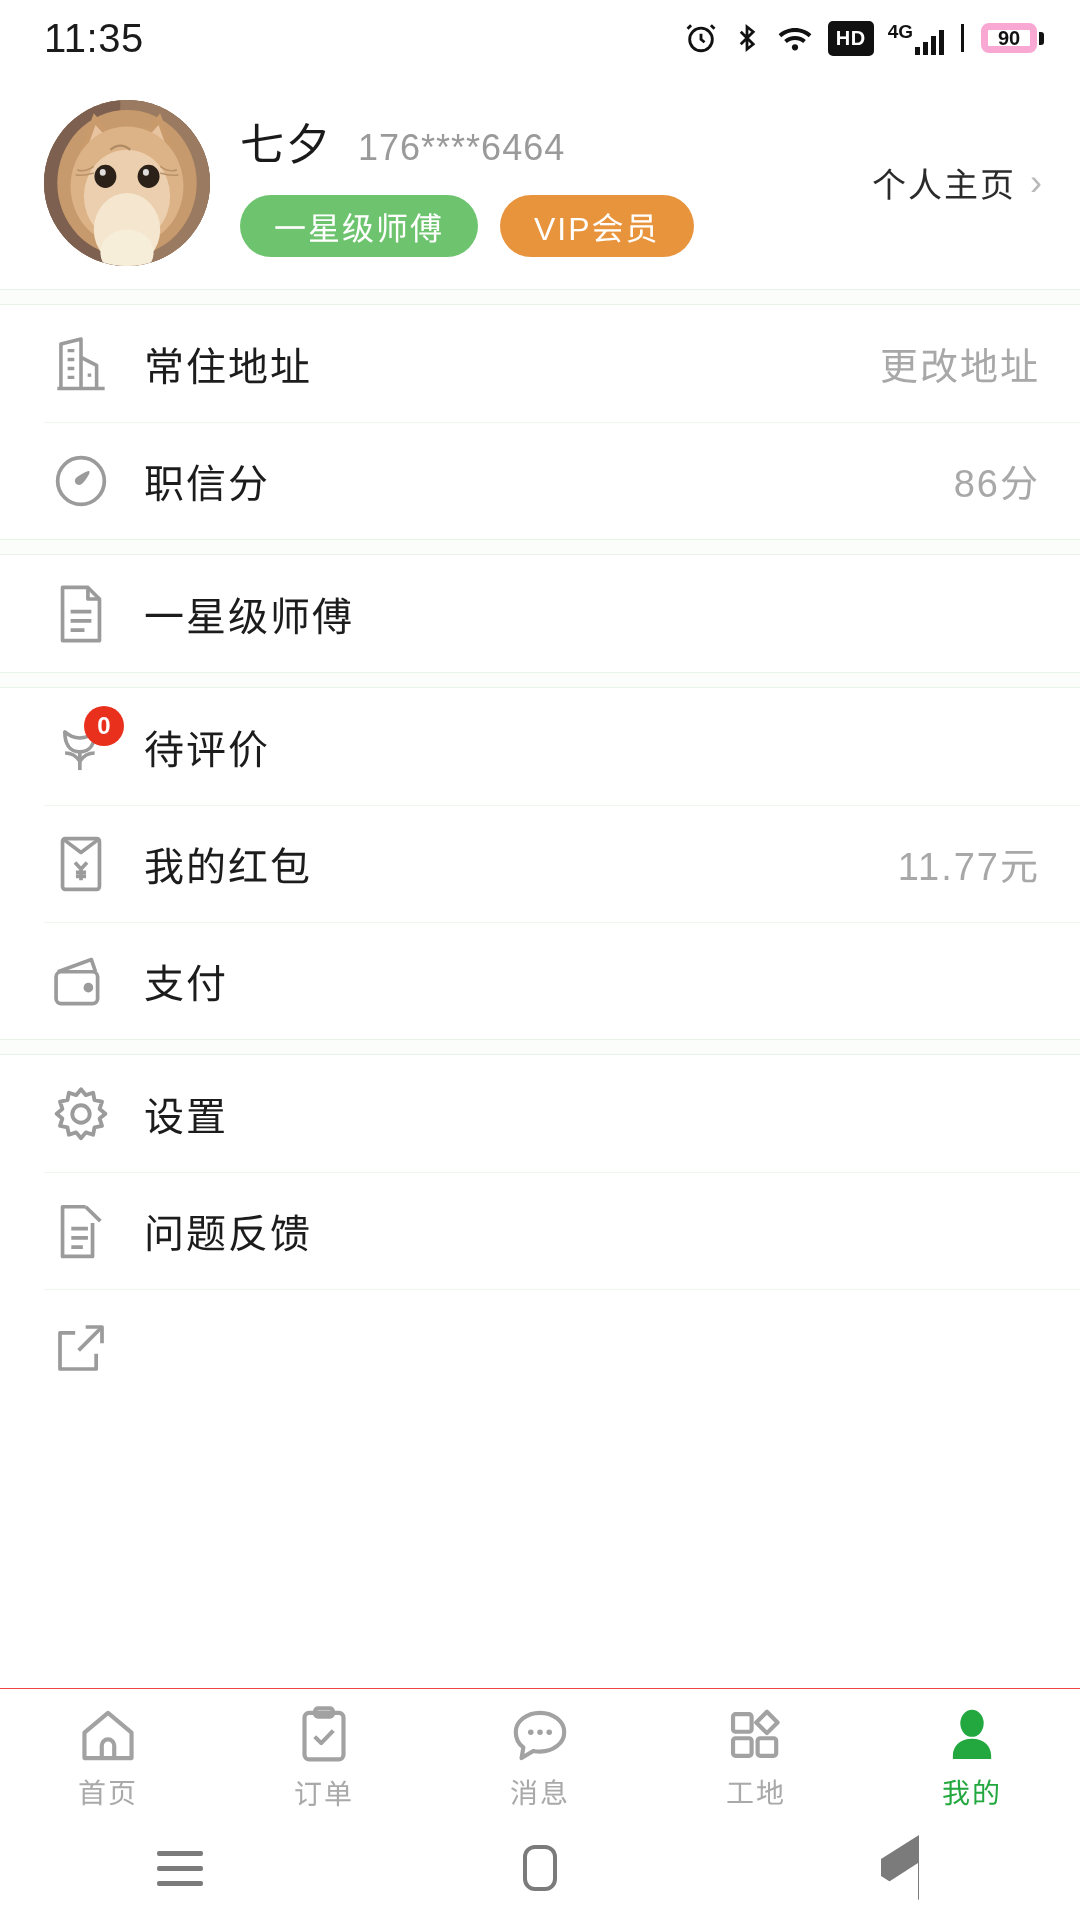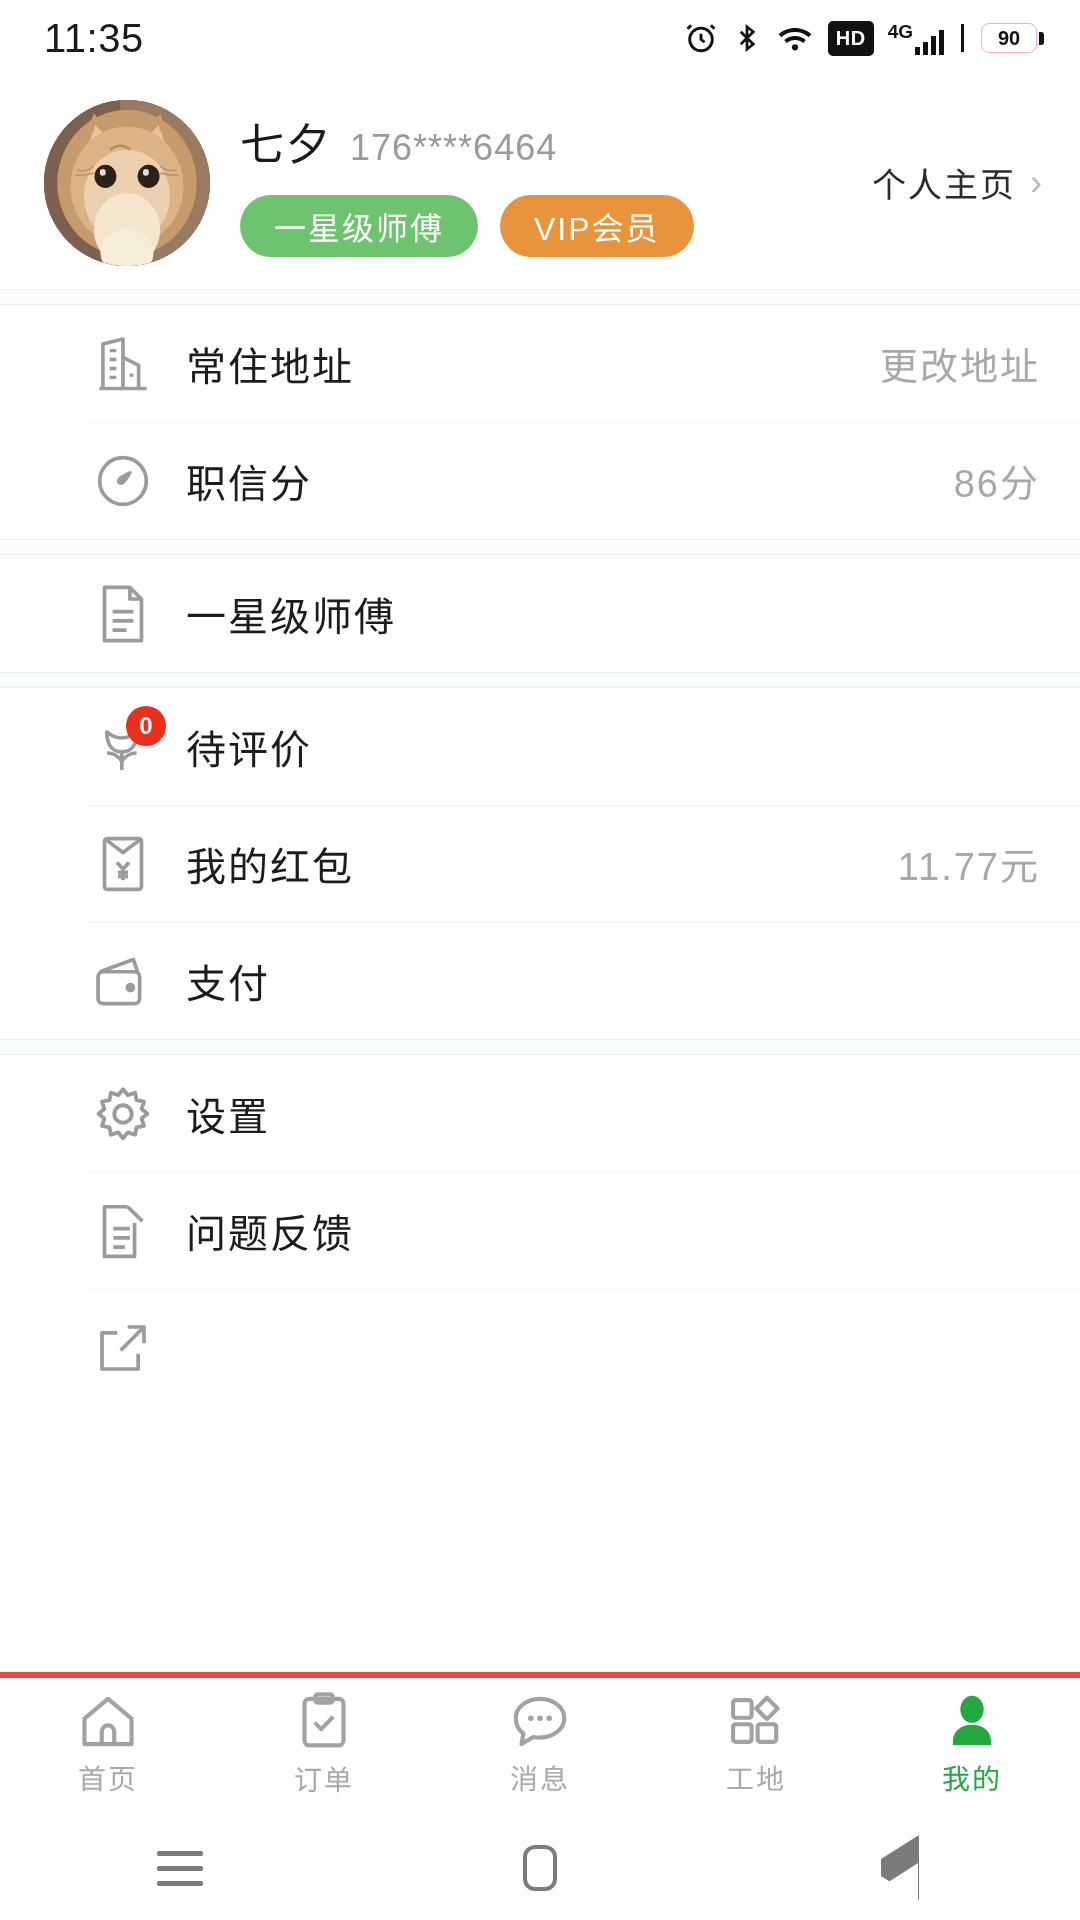--- a/index.html
+++ b/index.html
@@ -29,56 +29,56 @@
   .fourg .lbl { font-size:19px; font-weight:bold; color:#111; line-height:1; margin-bottom:14px;}
   .bars { display:flex; align-items:flex-end; gap:3px; height:26px; }
   .bars i { display:block; width:5px; background:#111; }
   .bars i:nth-child(1){height:8px}.bars i:nth-child(2){height:13px}
   .bars i:nth-child(3){height:19px}.bars i:nth-child(4){height:25px}
   .sep-line { width:3px; height:28px; background:#111; margin:0 3px; }
   .battery {
     display:flex; align-items:center;
   }
   .bat-body {
-    width:56px; height:30px; border:1px solid #f9a8d4; border-radius:8px;
+    width:56px; height:30px; border:7px solid #f9a8d4; border-radius:8px;
     display:flex; align-items:center; justify-content:center;
     font-size:20px; font-weight:bold; color:#111;
   }
   .bat-tip { width:5px; height:13px; background:#111; border-radius:0 3px 3px 0; margin-left:2px; }
 
   
   .profile {
     position:relative; height:213px; padding:0 36px 0 44px;
     display:flex; align-items:center;
   }
   .avatar {
     width:166px; height:166px; border-radius:50%; overflow:hidden; flex:none;
     background:#9b7b63; position:relative;
   }
   .avatar svg { display:block; width:100%; height:100%; }
   .prof-mid { margin-left:30px; flex:1; min-width:0; }
-  .name-row { display:flex; align-items:baseline; gap:18px; }
+  .name-row { display:flex; align-items:baseline; gap:26px; }
   .uname { font-size:44px; color:#1a1a1a; font-weight:400; letter-spacing:2px;}
   .uphone { font-size:36px; color:#9a9a9a; letter-spacing:1px; }
   .badges { display:flex; gap:22px; margin-top:22px; }
   .badge {
     height:62px; border-radius:31px; color:#fff; font-size:32px;
     display:flex; align-items:center; justify-content:center;
     padding:0 34px; letter-spacing:2px; white-space:nowrap;
   }
   .badge.green { background:#6ec46e; }
   .badge.orange { background:#e8943c; }
   .homelink {
     display:flex; align-items:center; gap:14px; flex:none;
     font-size:34px; color:#2b2b2b; letter-spacing:2px; padding-left:10px;justify-content:center;
   }
   .chev { color:#b9b9b9; font-size:36px; line-height:1; }
 
   
-  .group { background:#fff;padding-left:42px; }
+  .group { background:#fff; }
   .gap { height:16px; background:#fafdfa;
          border-top:1px solid #e8f4e8; border-bottom:1px solid #e8f4e8; }
 
   .row {
     position:relative; height:117px; display:flex; align-items:center;
     padding:0 40px 0 44px;
   }
   .row + .row::before {
     content:""; position:absolute; left:44px; right:0; top:0; height:1px;
     background:#eef6ee;
@@ -96,22 +96,22 @@
   }
   .dot-badge {
     position:absolute; top:-4px; right:-6px;
     min-width:40px; height:40px; padding:0 9px; border-radius:20px;
     background:#e8301c; color:#fff; font-size:24px; font-weight:bold;
     display:flex; align-items:center; justify-content:center; line-height:1;
   }
 
   
   .tabbar {
-    position:absolute; left:0; right:0; bottom:108px; height:140px;
-    background:#fff; display:flex; border-top:6px solid #ef4444;
+    position:absolute; left:0; right:0; bottom:92px; height:140px;
+    background:#fff; display:flex; border-top:1px solid #ef4444;
   }
   .tab {
     flex:1; display:flex; flex-direction:column;
     align-items:center; justify-content:center; gap:8px;
   }
   .tab .tlabel { font-size:28px; color:#a9a9a9; letter-spacing:2px; }
   .tab.active .tlabel { color:#22a83f; }
   .tab svg { display:block; }
 
   

